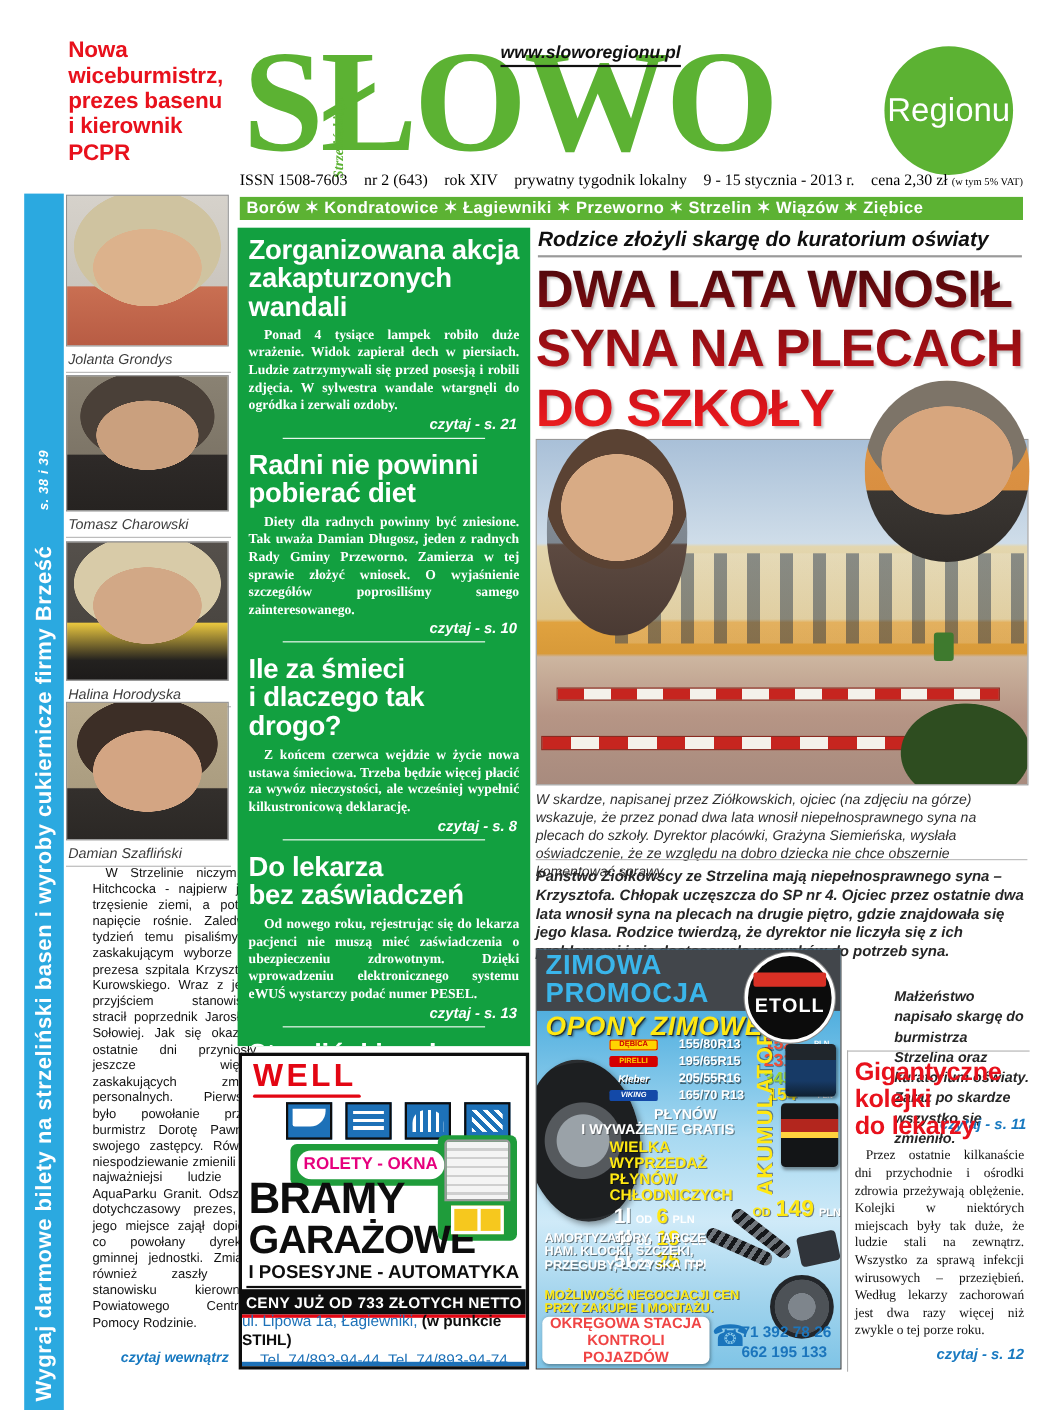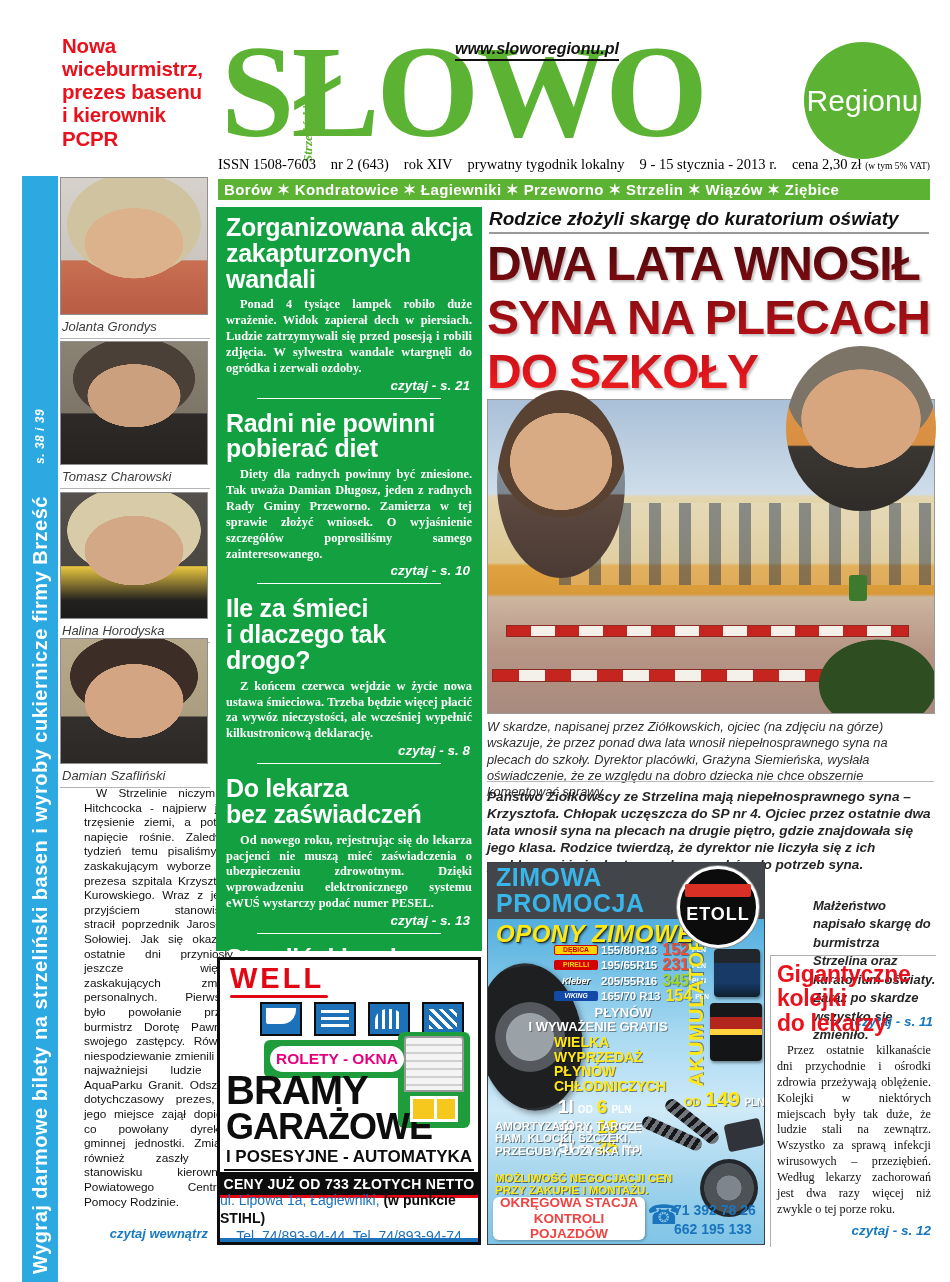--- a/index.html
+++ b/index.html
@@ -127,21 +127,21 @@
     background:#0c0c0c;border:3px solid #fff;box-shadow:0 0 0 1px #888;z-index:3;}
   .etoll-stripe{position:absolute;left:6%;top:20%;width:88%;height:13px;background:#d93025;border-radius:2px;}
   .etoll-text{position:absolute;left:0;top:46%;width:100%;text-align:center;color:#fff;
     font-weight:900;font-size:18px;letter-spacing:1px;}
   .tad-opony{position:absolute;left:8px;top:57px;font-weight:900;font-style:italic;font-size:24px;
     color:#ffe812;text-shadow:1px 1px 0 #20323e,2px 2px 2px rgba(0,0,0,.4);letter-spacing:0.5px;z-index:2;}
   .tire{position:absolute;left:-10px;top:100px;width:104px;height:148px;border-radius:50%;
     background:radial-gradient(circle at 50% 50%,#9aa2a8 0 26%,#55595d 27% 38%,#1d1f21 39% 78%,#2b2e31 79% 100%);
     box-shadow:2px 3px 6px rgba(0,0,0,.4);transform:rotate(-8deg);}
   .offers{position:absolute;left:66px;top:79px;width:152px;}
-  .offer{display:flex;align-items:center;height:15.5px;gap:3px;}
+  .offer{display:flex;align-items:center;height:15.5px;gap:19px;}
   .chip{width:44px;height:10px;font-size:6.8px;font-weight:800;text-align:center;line-height:10px;
     border-radius:2px;flex:0 0 auto;overflow:hidden;}
   .chip0{background:#ffd400;color:#c00;box-shadow:inset 0 0 0 1px #c00;}
   .chip1{background:#d40000;color:#ffd400;}
   .chip2{background:transparent;color:#fff;font-style:italic;font-size:9px;text-shadow:1px 1px 0 #222;}
   .chip3{background:#1349a8;color:#fff;font-style:italic;}
   .osize{font-size:11.5px;font-weight:800;color:#fff;text-shadow:1px 1px 0 rgba(0,0,0,.5);flex:0 0 auto;}
   .oprice{font-size:16px;font-weight:900;margin-left:2px;text-shadow:1px 1px 0 rgba(0,0,0,.35);}
   .opr0,.opr1{color:#f04e37}.opr2{color:#9fd52c}.opr3{color:#ffe812}
   .ounit{font-size:7px;color:#fff;font-weight:700;}

